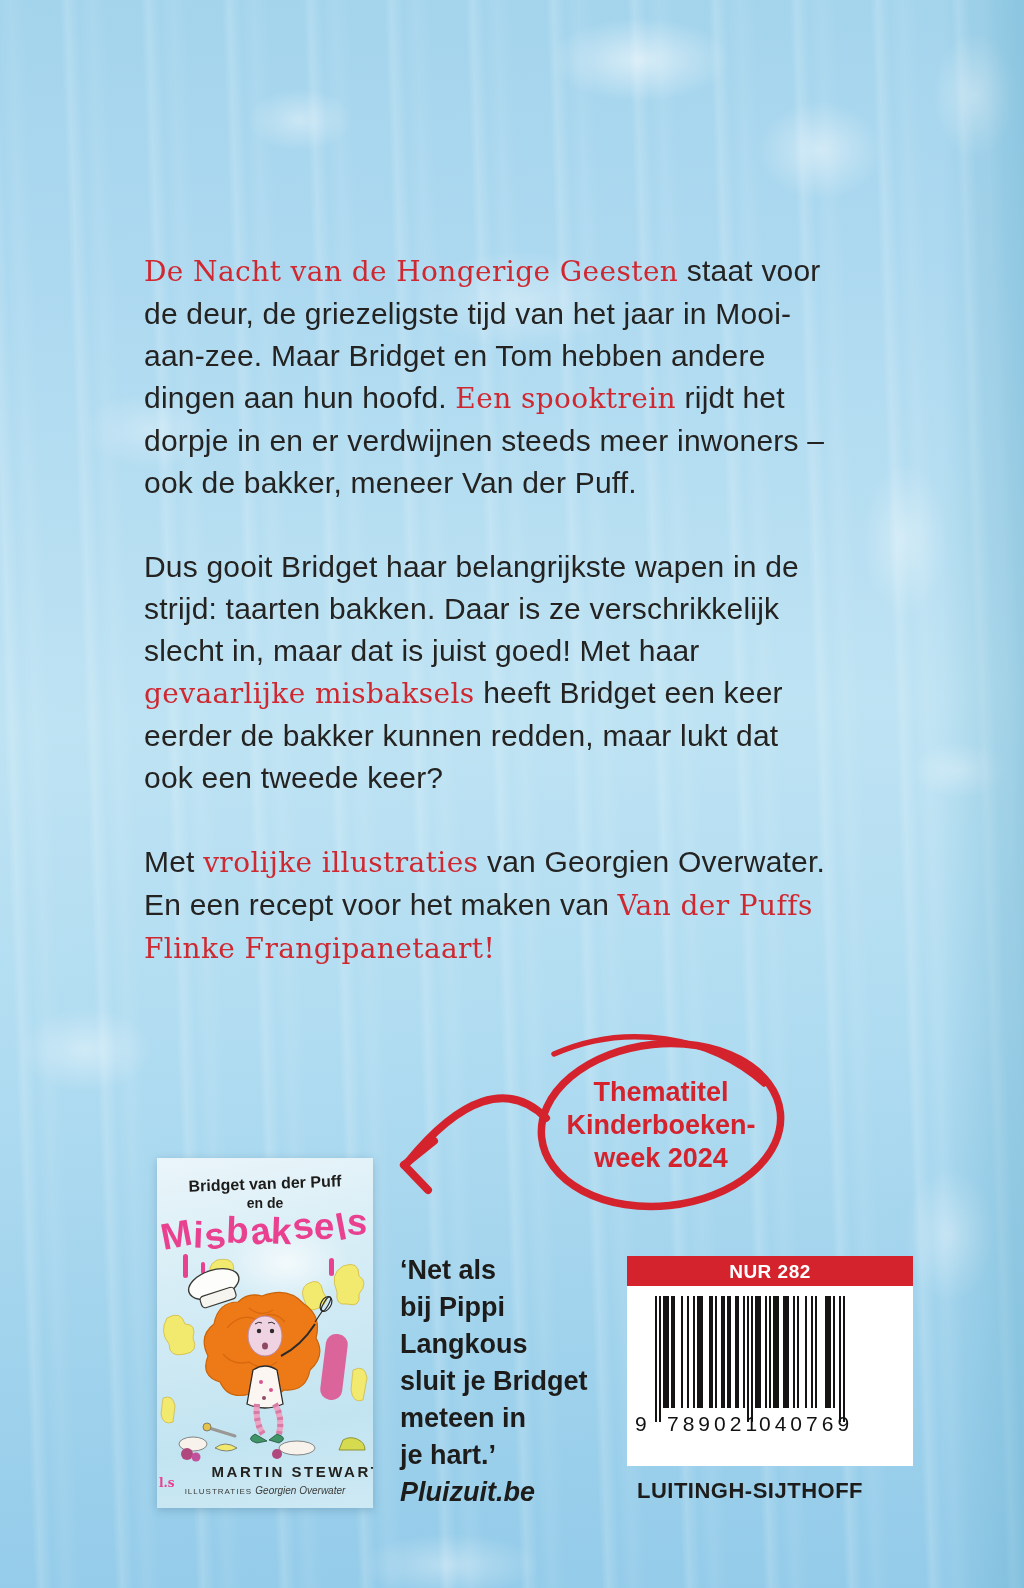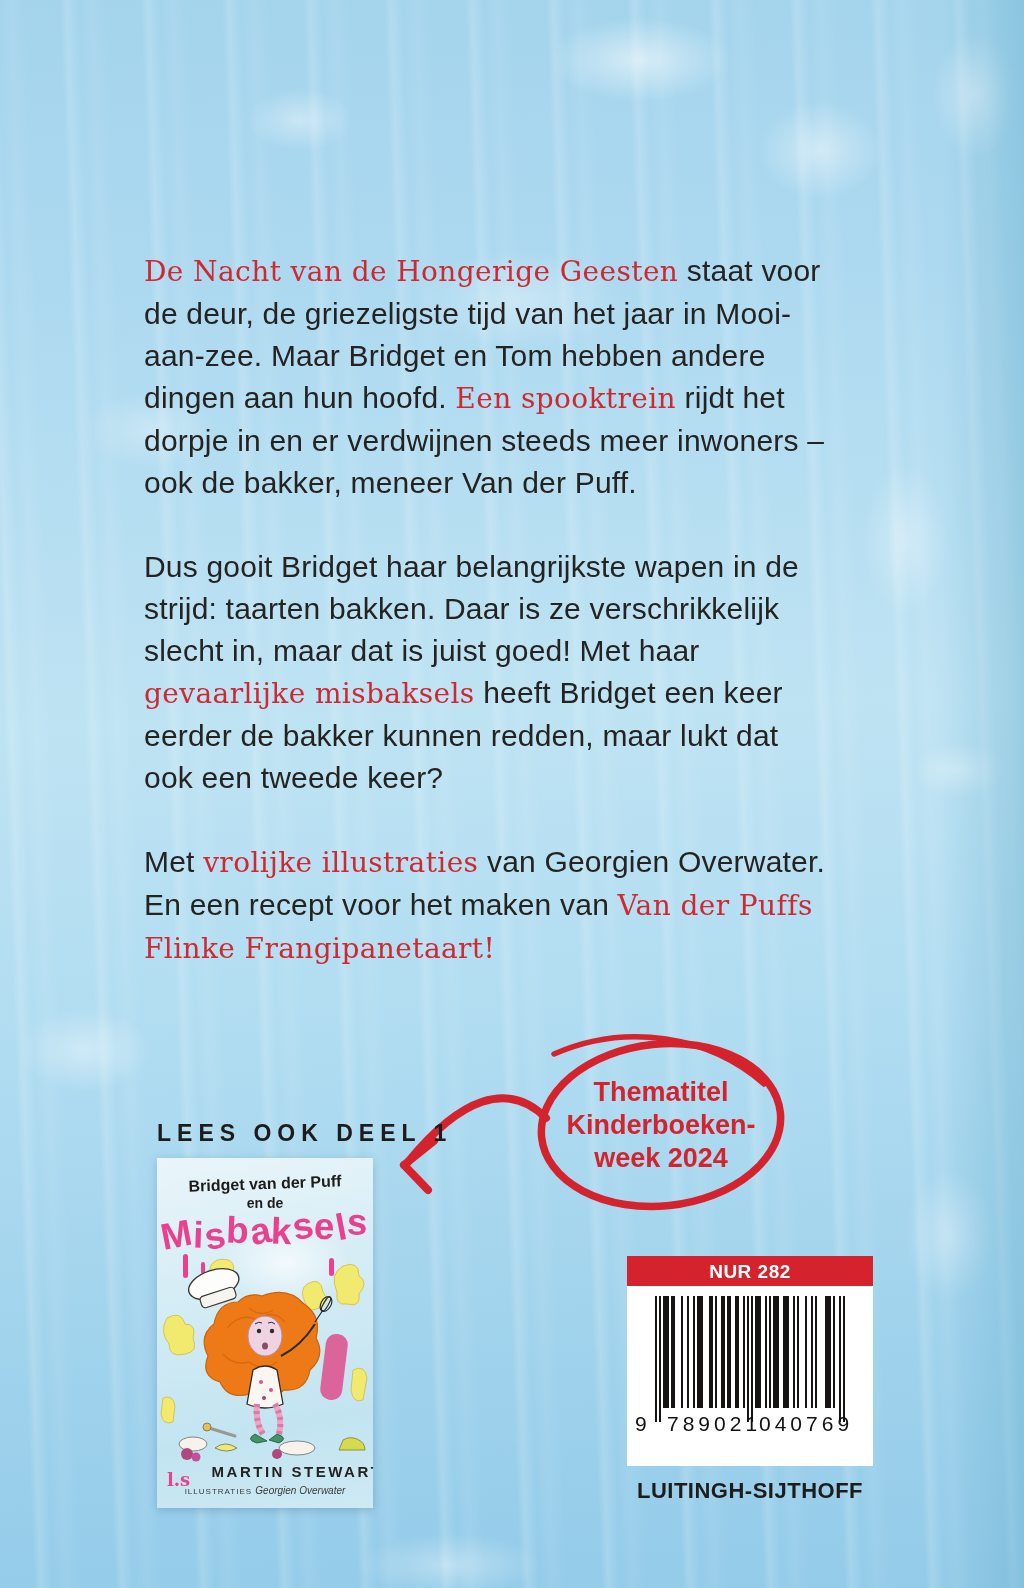--- a/index.html
+++ b/index.html
@@ -59,31 +59,31 @@
   .cover-title-main{position:absolute;left:0;top:52px;width:100%;text-align:center;
                     color:var(--pink);font-size:37px;font-weight:bold;transform:rotate(-4deg);
                     letter-spacing:1px;}
   .cover-title-main span{display:inline-block;}
   .cover-art{position:absolute;left:0;top:100px;width:216px;height:206px;}
   .cover-author{position:absolute;left:0;bottom:28px;width:100%;text-align:center;
                 color:#23221f;font-size:15px;font-weight:bold;letter-spacing:2.5px;margin-left:32px;}
   .cover-illustrator{position:absolute;left:0;bottom:12px;width:100%;text-align:center;
                      color:#3a3935;font-size:8px;letter-spacing:1px;}
   .cover-illustrator .script{font-size:10px;font-style:italic;letter-spacing:0;margin-top:24px;}
-  .cover-logo{position:absolute;left:10px;bottom:18px;color:var(--pink);
-              font-family:"DejaVu Serif",serif;font-size:18px;font-weight:bold;}
+  .cover-logo{position:absolute;left:2px;bottom:18px;color:var(--pink);
+              font-family:"DejaVu Serif",serif;font-size:12px;font-weight:bold;}
   .drip{position:absolute;background:var(--pink);border-radius:4px;}
 
   
   .quote{position:absolute;left:400px;top:1252px;width:230px;color:#1d1c1a;
          font-size:27px;line-height:37px;font-weight:bold;}
   .quote-source{font-style:italic;}
 
   
-  .barcode-box{position:absolute;left:627px;top:1256px;width:246px;height:210px;background:#fff;}
+  .barcode-box{position:absolute;left:627px;top:1256px;width:286px;height:210px;background:#fff;}
   .nur-bar{position:absolute;left:0;top:0;width:100%;height:30px;background:var(--badge-red);
            color:#fff;font-size:19px;font-weight:bold;text-align:center;line-height:31px;
            letter-spacing:.5px;}
   .bars{position:absolute;left:28px;top:40px;width:190px;height:128px;}
   .barcode-digits{position:absolute;left:0;top:156px;width:246px;height:26px;
                   color:#111;font-size:21px;}
   .barcode-digits .d-left{position:absolute;left:8px;top:0;}
   .barcode-digits .d-g1{position:absolute;left:40px;top:0;width:84px;text-align:right;letter-spacing:4px;}
   .barcode-digits .d-g2{position:absolute;left:132px;top:0;width:84px;text-align:center;letter-spacing:4px;}
 
@@ -109,21 +109,20 @@
       <path d="M 26 143 L 56 119" stroke-width="8"></path>
       <path d="M 26 143 L 50 168" stroke-width="8"></path>
     </g>
   </svg>
   <div class="badge-text">
     <div>Thematitel</div>
     <div>Kinderboeken-</div>
     <div>week 2024</div>
   </div>
 
-  <div class="series-label">LEES OOK DEEL 1</div>
 
   <div class="cover">
     <div class="cover-title-top">Bridget van der Puff</div>
     <div class="cover-title-mid">en de</div>
     <div class="cover-title-main"><span style="transform: rotate(-7deg) translateY(-2px);">M</span><span style="transform: rotate(6deg) translateY(0px);">i</span><span style="transform: rotate(-7deg) translateY(2px);">s</span><span style="transform: rotate(6deg) translateY(-2px);">b</span><span style="transform: rotate(-7deg) translateY(0px);">a</span><span style="transform: rotate(6deg) translateY(2px);">k</span><span style="transform: rotate(-7deg) translateY(-2px);">s</span><span style="transform: rotate(6deg) translateY(0px);">e</span><span style="transform: rotate(-7deg) translateY(2px);">l</span><span style="transform: rotate(6deg) translateY(-2px);">s</span></div>
     <div class="drip" style="left:26px;top:96px;width:5px;height:24px;"></div>
     <div class="drip" style="left:44px;top:104px;width:4px;height:12px;"></div>
     <div class="drip" style="left:172px;top:100px;width:5px;height:18px;"></div>
     <div class="drip" style="left:190px;top:112px;width:4px;height:10px;"></div>
 
@@ -189,20 +188,29 @@
       <path d="M186 182 a14 12 0 0 1 22 10 l-26 0 z" fill="#d6da4f" stroke="#8f9334" stroke-width="1"></path>
       <path d="M52 170 l26 8" stroke="#9a9894" stroke-width="3" stroke-linecap="round"></path>
       <circle cx="50" cy="169" r="4" fill="#e5c24c" stroke="#6b6a66" stroke-width="0.8"></circle>
     </svg>
 
     <div class="cover-author">MARTIN STEWART</div>
     <div class="cover-illustrator"><span>ILLUSTRATIES</span> <span class="script">Georgien Overwater</span></div>
     <div class="cover-logo">l.s</div>
   </div>
 
+  <div class="quote">
+    <div>‘Net als</div>
+    <div>bij Pippi</div>
+    <div>Langkous</div>
+    <div>sluit je Bridget</div>
+    <div>meteen in</div>
+    <div>je hart.’</div>
+    <div class="quote-source">Pluizuit.be</div>
+  </div>
 
   <div class="barcode-box">
     <div class="nur-bar">NUR 282</div>
     <svg class="bars" id="barcode-svg" viewBox="0 0 190 128" preserveAspectRatio="none">
         <rect x="0" y="0" width="2" height="126" fill="#151412"></rect>
         <rect x="4" y="0" width="2" height="126" fill="#151412"></rect>
         <rect x="8" y="0" width="2" height="112" fill="#151412"></rect>
         <rect x="10" y="0" width="2" height="112" fill="#151412"></rect>
         <rect x="12" y="0" width="2" height="112" fill="#151412"></rect>
         <rect x="16" y="0" width="2" height="112" fill="#151412"></rect>

